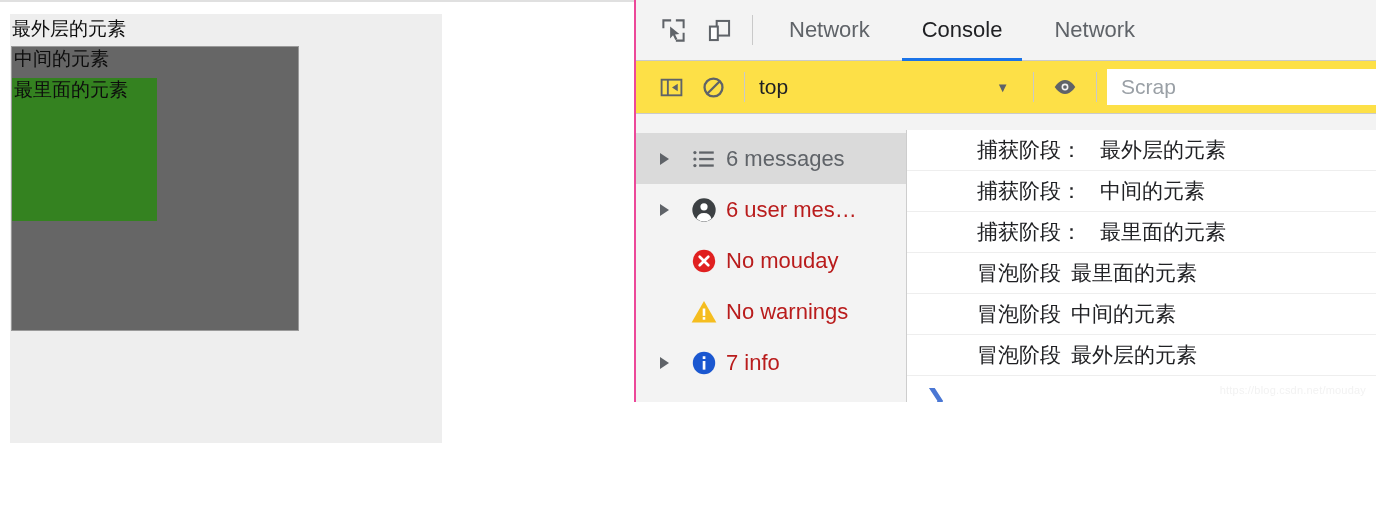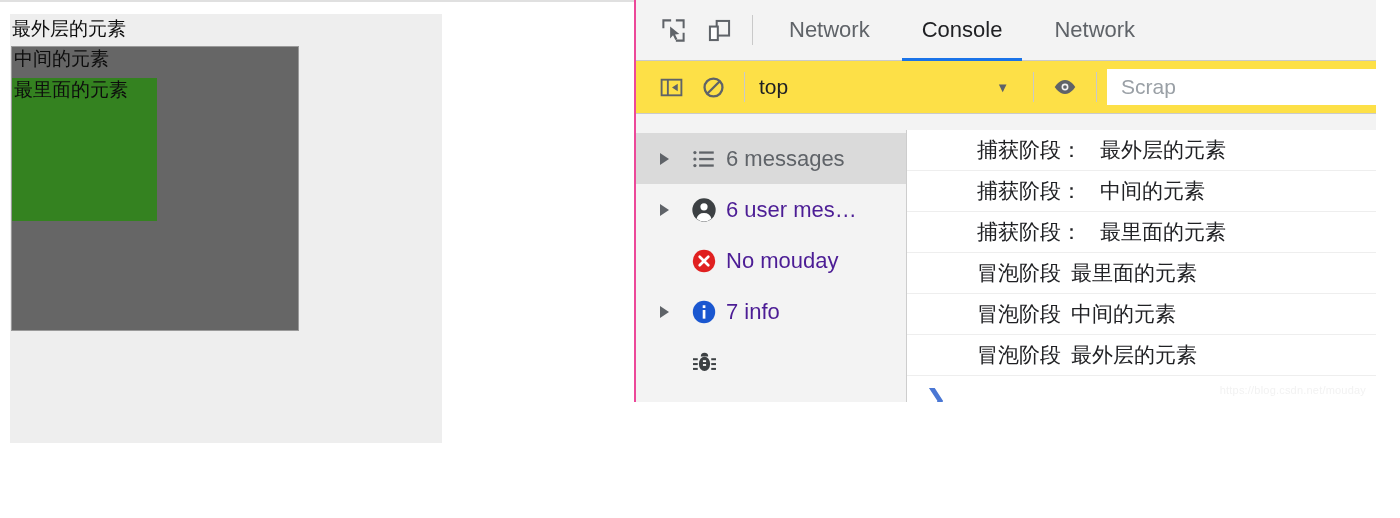--- a/index.html
+++ b/index.html
@@ -113,21 +113,21 @@
     display:flex; align-items:center; justify-content:flex-start;
   }
   .side-arrow .tri{
     width:0;height:0;border-left:9px solid #5f6368;
     border-top:6px solid transparent;border-bottom:6px solid transparent;
   }
   .side-icon{
     width:44px; flex:0 0 44px; display:flex; align-items:center; justify-content:center;
   }
   .side-label{
-    font-size:22px; color:#4c1d95; white-space:nowrap; overflow:hidden;
+    font-size:22px; color:#b91c1c; white-space:nowrap; overflow:hidden;
     font-family:"Liberation Sans","DejaVu Sans",sans-serif;
   }
   .side-row.selected .side-label{ color:#5f6368; }
 
   .dt-console{
     flex:1 1 auto; height:100%; background:#ffffff; overflow:hidden;
   }
   .msg-row{
     height:41px; display:flex; align-items:center;
     border-bottom:1px solid #eeeeee;
@@ -267,20 +267,31 @@
         <span class="side-arrow"></span>
         <span class="side-icon">
           <svg width="28" height="28" viewBox="0 0 24 24">
             <circle cx="12" cy="12" r="9.6" fill="#e02020"></circle>
             <path d="M8.3 8.3 L15.7 15.7 M15.7 8.3 L8.3 15.7" stroke="#ffffff" stroke-width="2.3" stroke-linecap="round"></path>
           </svg>
         </span>
         <span class="side-label">No mouday</span>
       </div>
 
+      <div class="side-row">
+        <span class="side-arrow"></span>
+        <span class="side-icon">
+          <svg width="28" height="28" viewBox="0 0 24 24">
+            <path d="M12 2.6 L22.6 21 L1.4 21 Z" fill="#f5bd1f"></path>
+            <rect x="10.9" y="9" width="2.2" height="6.3" fill="#ffffff"></rect>
+            <rect x="10.9" y="16.4" width="2.2" height="2.2" fill="#ffffff"></rect>
+          </svg>
+        </span>
+        <span class="side-label">No warnings</span>
+      </div>
 
       <div class="side-row">
         <span class="side-arrow">
             <i class="tri"></i>
           </span>
         <span class="side-icon">
           <svg width="28" height="28" viewBox="0 0 24 24">
             <circle cx="12" cy="12" r="9.6" fill="#1a57d0"></circle>
             <rect x="10.9" y="10.3" width="2.3" height="7.4" fill="#ffffff"></rect>
             <rect x="10.9" y="6.2" width="2.3" height="2.4" fill="#ffffff"></rect>

